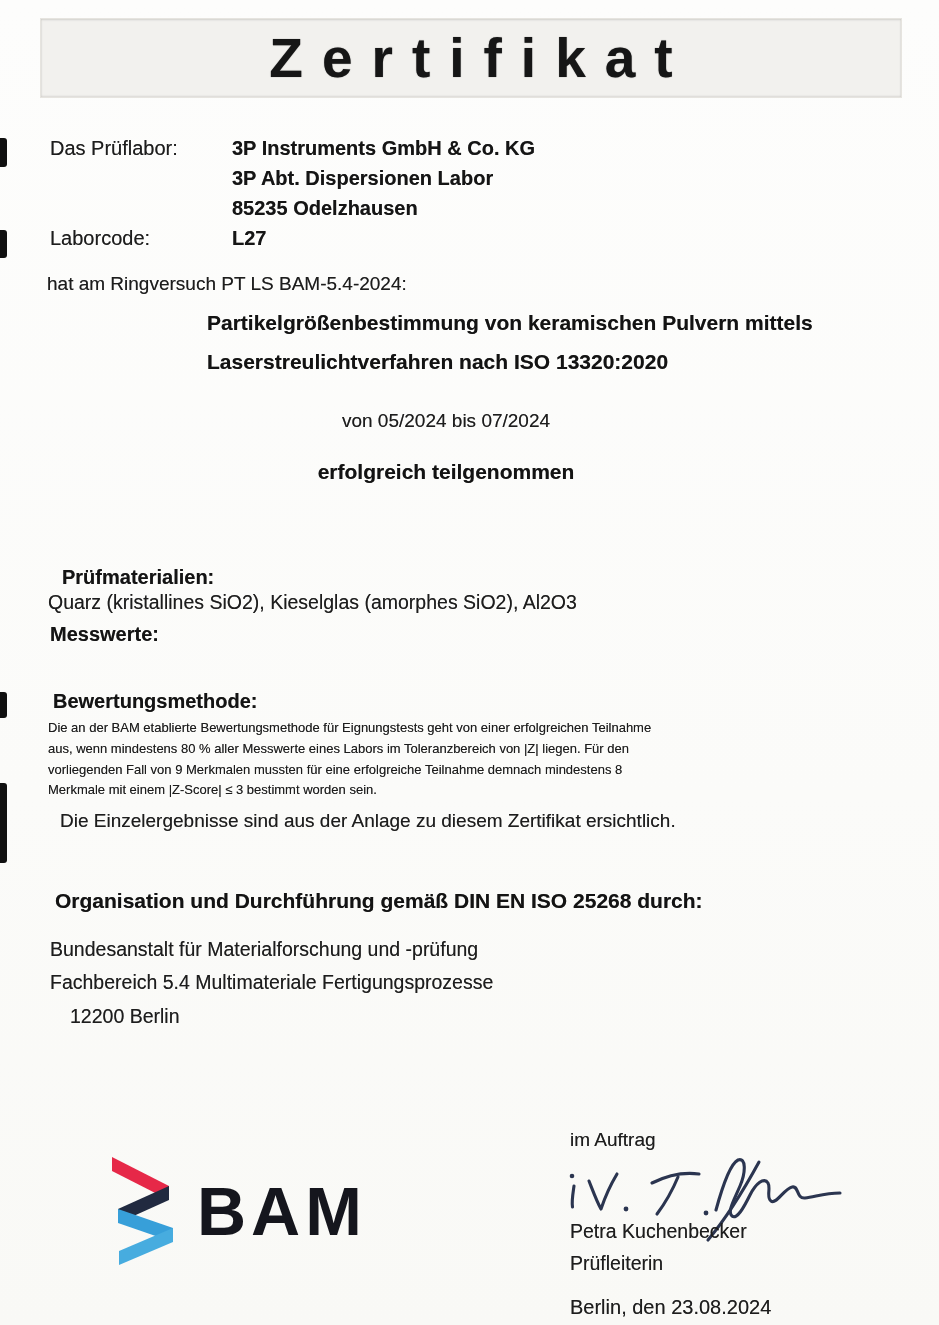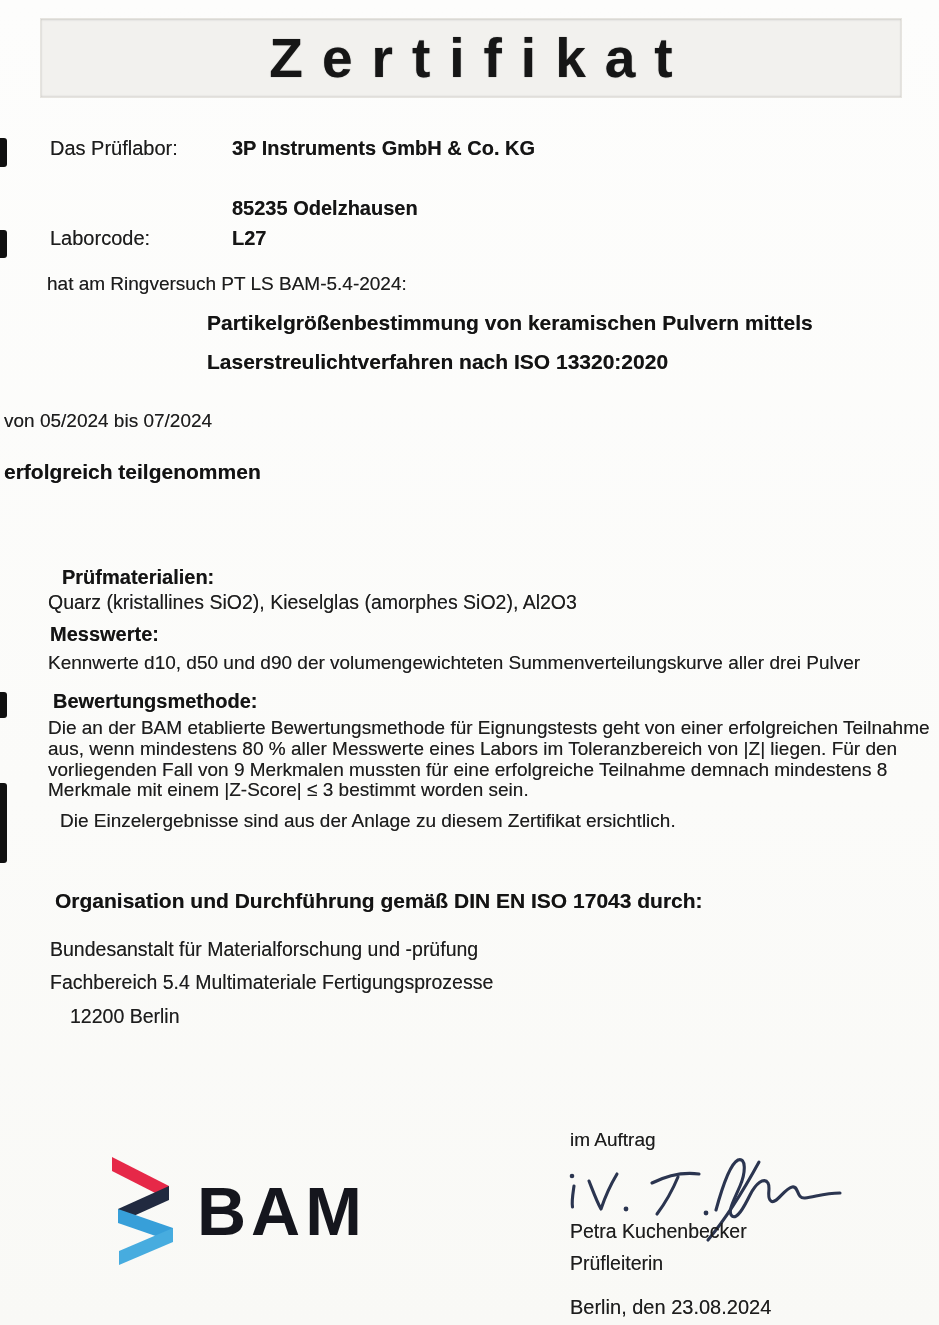--- a/index.html
+++ b/index.html
@@ -24,22 +24,22 @@
     font-size:55px;font-weight:bold;letter-spacing:19px;color:#161616;
     padding-left:19px; 
     text-shadow:0 0 1px rgba(0,0,0,.5);
   }
   .lbl{font-size:20px;}
   .val{font-size:20px;font-weight:bold;color:#151515;}
   .body19{font-size:19px;}
   .body195{font-size:19.5px;}
   .h20{font-size:20px;font-weight:bold;color:#141414;}
   .h21{font-size:21px;font-weight:bold;color:#131313;}
-  .para{font-size:19px;line-height:20.8px;white-space:nowrap;}
-  .center{width:860px;left:4px;text-align:left;}
+  .para{font-size:13px;line-height:20.8px;white-space:nowrap;}
+  .center{width:860px;left:16px;text-align:center;}
   .edge-mark{
     position:absolute;left:0;width:7px;background:#101010;
     border-radius:0 3px 3px 0;
   }
   .bam-text{
     font-size:68px;font-weight:bold;letter-spacing:5px;color:#15161d;
     font-stretch:semi-condensed;
   }
 </style>
 </head>
@@ -51,46 +51,46 @@
     <span class="scan">Zertifikat</span>
   </div>
 
   <div class="edge-mark" style="top:138px;height:29px;"></div>
   <div class="edge-mark" style="top:230px;height:28px;"></div>
   <div class="edge-mark" style="top:692px;height:26px;"></div>
   <div class="edge-mark" style="top:783px;height:80px;"></div>
 
   <div class="abs lbl scan" style="left:50px;top:137px;">Das Prüflabor:</div>
   <div class="abs val scan" style="left:232px;top:137px;">3P Instruments GmbH &amp; Co. KG</div>
+  <div class="abs val scan" style="left:232px;top:167px;">3P Abt. Dispersionen Labor</div>
   <div class="abs val scan" style="left:232px;top:197px;">85235 Odelzhausen</div>
   <div class="abs lbl scan" style="left:50px;top:227px;">Laborcode:</div>
   <div class="abs val scan" style="left:232px;top:227px;">L27</div>
 
   <div class="abs body19 scan" style="left:47px;top:273px;">hat am Ringversuch PT LS BAM-5.4-2024:</div>
   <div class="abs h21 scan" style="left:207px;top:311px;">Partikelgrößenbestimmung von keramischen Pulvern mittels</div>
   <div class="abs h21 scan" style="left:207px;top:350px;">Laserstreulichtverfahren nach ISO 13320:2020</div>
   <div class="abs body19 center scan" style="top:410px;">von 05/2024 bis 07/2024</div>
   <div class="abs h21 center scan" style="top:460px;">erfolgreich teilgenommen</div>
 
   <div class="abs h20 scan" style="left:50px;top:566px;margin-left:12px;">Prüfmaterialien:</div>
   <div class="abs body195 scan" style="left:48px;top:591px;">Quarz (kristallines SiO2), Kieselglas (amorphes SiO2), Al2O3</div>
 
   <div class="abs h20 scan" style="left:50px;top:623px;">Messwerte:</div>
-  <div class="abs body19 scan" style="left:48px;top:652px;">Kennwerte d10, d50 und d90 der volumengewichteten Summenverteilungskurve aller drei Pulver</div>
 
   <div class="abs h20 scan" style="left:53px;top:690px;">Bewertungsmethode:</div>
   <div class="abs" style="left:48px;top:718px;">
     <div class="para scan">Die an der BAM etablierte Bewertungsmethode für Eignungstests geht von einer erfolgreichen Teilnahme</div>
     <div class="para scan">aus, wenn mindestens 80 % aller Messwerte eines Labors im Toleranzbereich von |Z| liegen. Für den</div>
     <div class="para scan">vorliegenden Fall von 9 Merkmalen mussten für eine erfolgreiche Teilnahme demnach mindestens 8</div>
     <div class="para scan">Merkmale mit einem |Z-Score| ≤ 3 bestimmt worden sein.</div>
   </div>
   <div class="abs body19 scan" style="left:60px;top:810px;">Die Einzelergebnisse sind aus der Anlage zu diesem Zertifikat ersichtlich.</div>
 
-  <div class="abs h21 scan" style="left:55px;top:889px;">Organisation und Durchführung gemäß DIN EN ISO 17043 durch:</div>
+  <div class="abs h21 scan" style="left:55px;top:889px;">Organisation und Durchführung gemäß DIN EN ISO 25268 durch:</div>
   <div class="abs body195 scan" style="left:50px;top:938px;">Bundesanstalt für Materialforschung und -prüfung</div>
   <div class="abs body195 scan" style="left:50px;top:971px;">Fachbereich 5.4 Multimateriale Fertigungsprozesse</div>
   <div class="abs body195 scan" style="left:50px;top:1005px;margin-left:20px;">12200 Berlin</div>
 
   <svg class="abs" style="left:112px;top:1157px;" width="62" height="110" viewBox="0 0 62 110">
     <polygon points="0,0 57,29 57,43 0,14" fill="#e62848"></polygon>
     <polygon points="57,29 6,52 6,66 57,43" fill="#212a40"></polygon>
     <polygon points="6,52 61,71 61,85 6,66" fill="#379fd9"></polygon>
     <polygon points="61,71 7,94 7,108 61,85" fill="#47acdf"></polygon>
   </svg>

